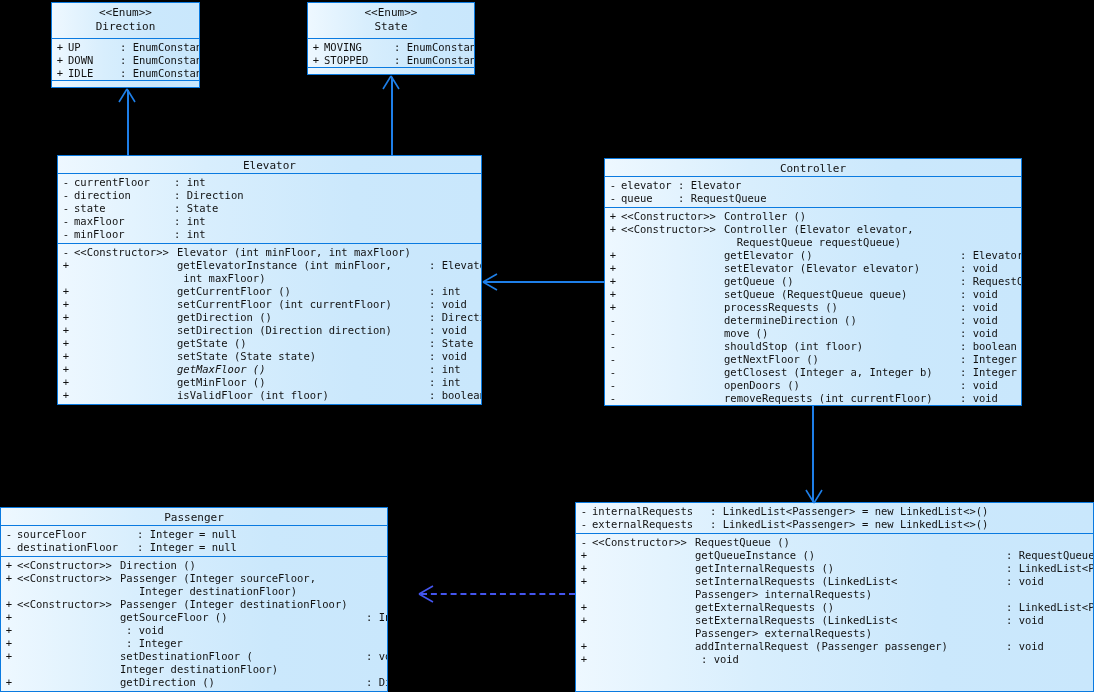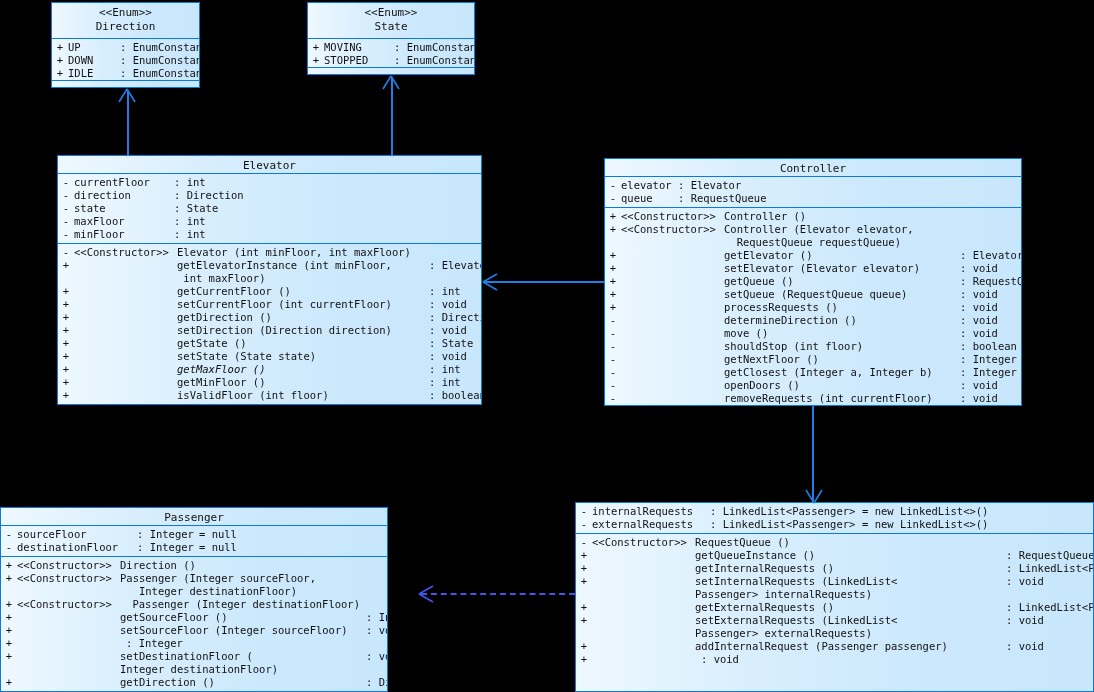--- a/index.html
+++ b/index.html
@@ -295,23 +295,23 @@
           <span class="atype" style="width:62px; flex:0 0 62px;">: Integer</span>
           <span class="adefault">= null</span>
         </div>
       </div>
     </div>
     <div class="compartment last" style="height:134px;">
       <div class="rows" id="passenger-ops">
           <div class="row"><span class="vis">+</span><span class="stereo" style="width: 103px; flex: 0 0 103px;">&lt;&lt;Constructor&gt;&gt;</span><span class="sig" style="width: 240px; flex: 0 0 240px;">Direction ()</span><span class="ret"></span></div>
           <div class="row"><span class="vis">+</span><span class="stereo" style="width: 103px; flex: 0 0 103px;">&lt;&lt;Constructor&gt;&gt;</span><span class="sig" style="width: 240px; flex: 0 0 240px;">Passenger (Integer sourceFloor,
    Integer destinationFloor)</span><span class="ret"></span></div>
-          <div class="row"><span class="vis">+</span><span class="stereo" style="width: 103px; flex: 0 0 103px;">&lt;&lt;Constructor&gt;&gt;</span><span class="sig" style="width: 240px; flex: 0 0 240px; text-align: right;">Passenger (Integer destinationFloor)</span><span class="ret"></span></div>
+          <div class="row"><span class="vis">+</span><span class="stereo" style="width: 103px; flex: 0 0 103px;">&lt;&lt;Constructor&gt;&gt;</span><span class="sig" style="width: 240px; flex: 0 0 240px;">Passenger (Integer destinationFloor)</span><span class="ret"></span></div>
           <div class="row"><span class="vis">+</span><span class="stereo" style="width: 103px; flex: 0 0 103px;"></span><span class="sig" style="width: 240px; flex: 0 0 240px;">getSourceFloor ()</span><span class="ret">: Integer</span></div>
-          <div class="row"><span class="vis">+</span><span class="stereo" style="width: 103px; flex: 0 0 103px;"></span><span class="sig" style="width: 240px; flex: 0 0 240px;">setSourceFloor (Integer sourceFloor)</span><span class="ret">: void</span></div>
+          <div class="row"><span class="vis">+</span><span class="stereo" style="width: 103px; flex: 0 0 103px;"></span><span class="ret">: void</span></div>
           <div class="row"><span class="vis">+</span><span class="stereo" style="width: 103px; flex: 0 0 103px;"></span><span class="ret">: Integer</span></div>
           <div class="row"><span class="vis">+</span><span class="stereo" style="width: 103px; flex: 0 0 103px;"></span><span class="sig" style="width: 240px; flex: 0 0 240px;">setDestinationFloor (
 Integer destinationFloor)</span><span class="ret">: void</span></div>
           <div class="row"><span class="vis">+</span><span class="stereo" style="width: 103px; flex: 0 0 103px;"></span><span class="sig" style="width: 240px; flex: 0 0 240px;">getDirection ()</span><span class="ret">: Direction</span></div>
         </div>
     </div>
   </div>
 
   <div class="conn" style="left:127px; top:90px; width:2px; height:66px;"></div>
   <svg class="arrow-svg" style="left:118px; top:88px;" width="20" height="18">

